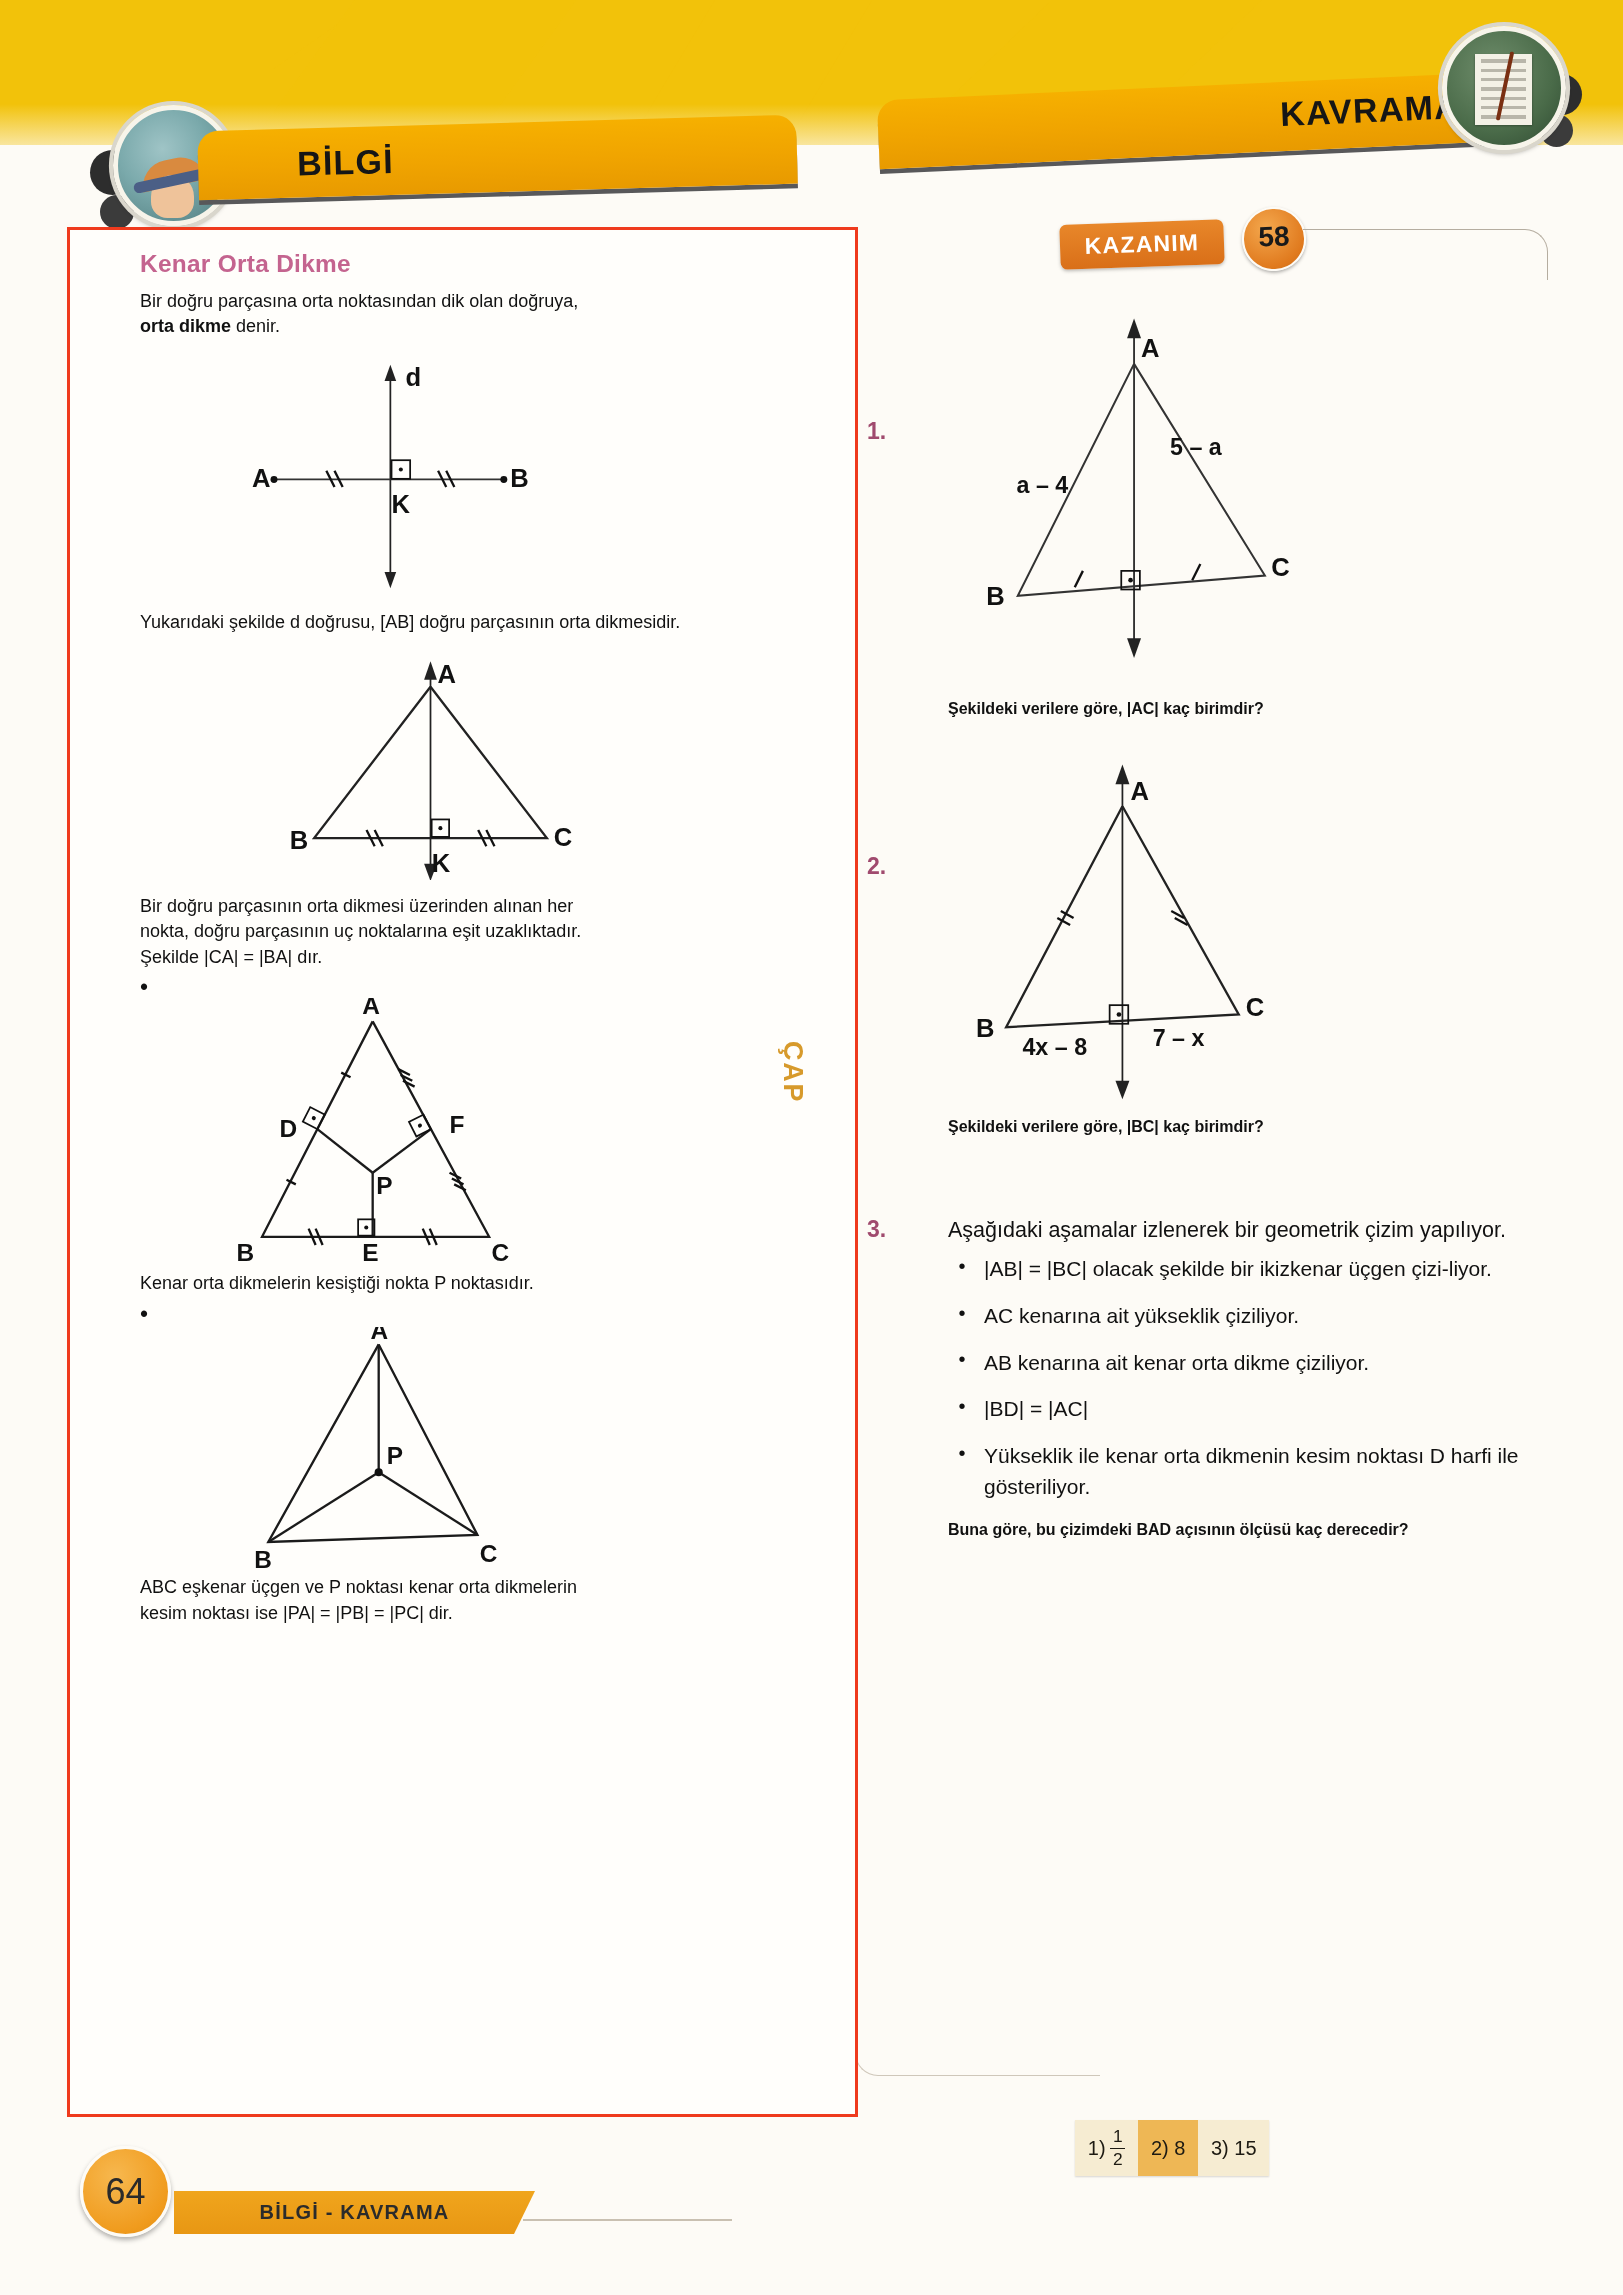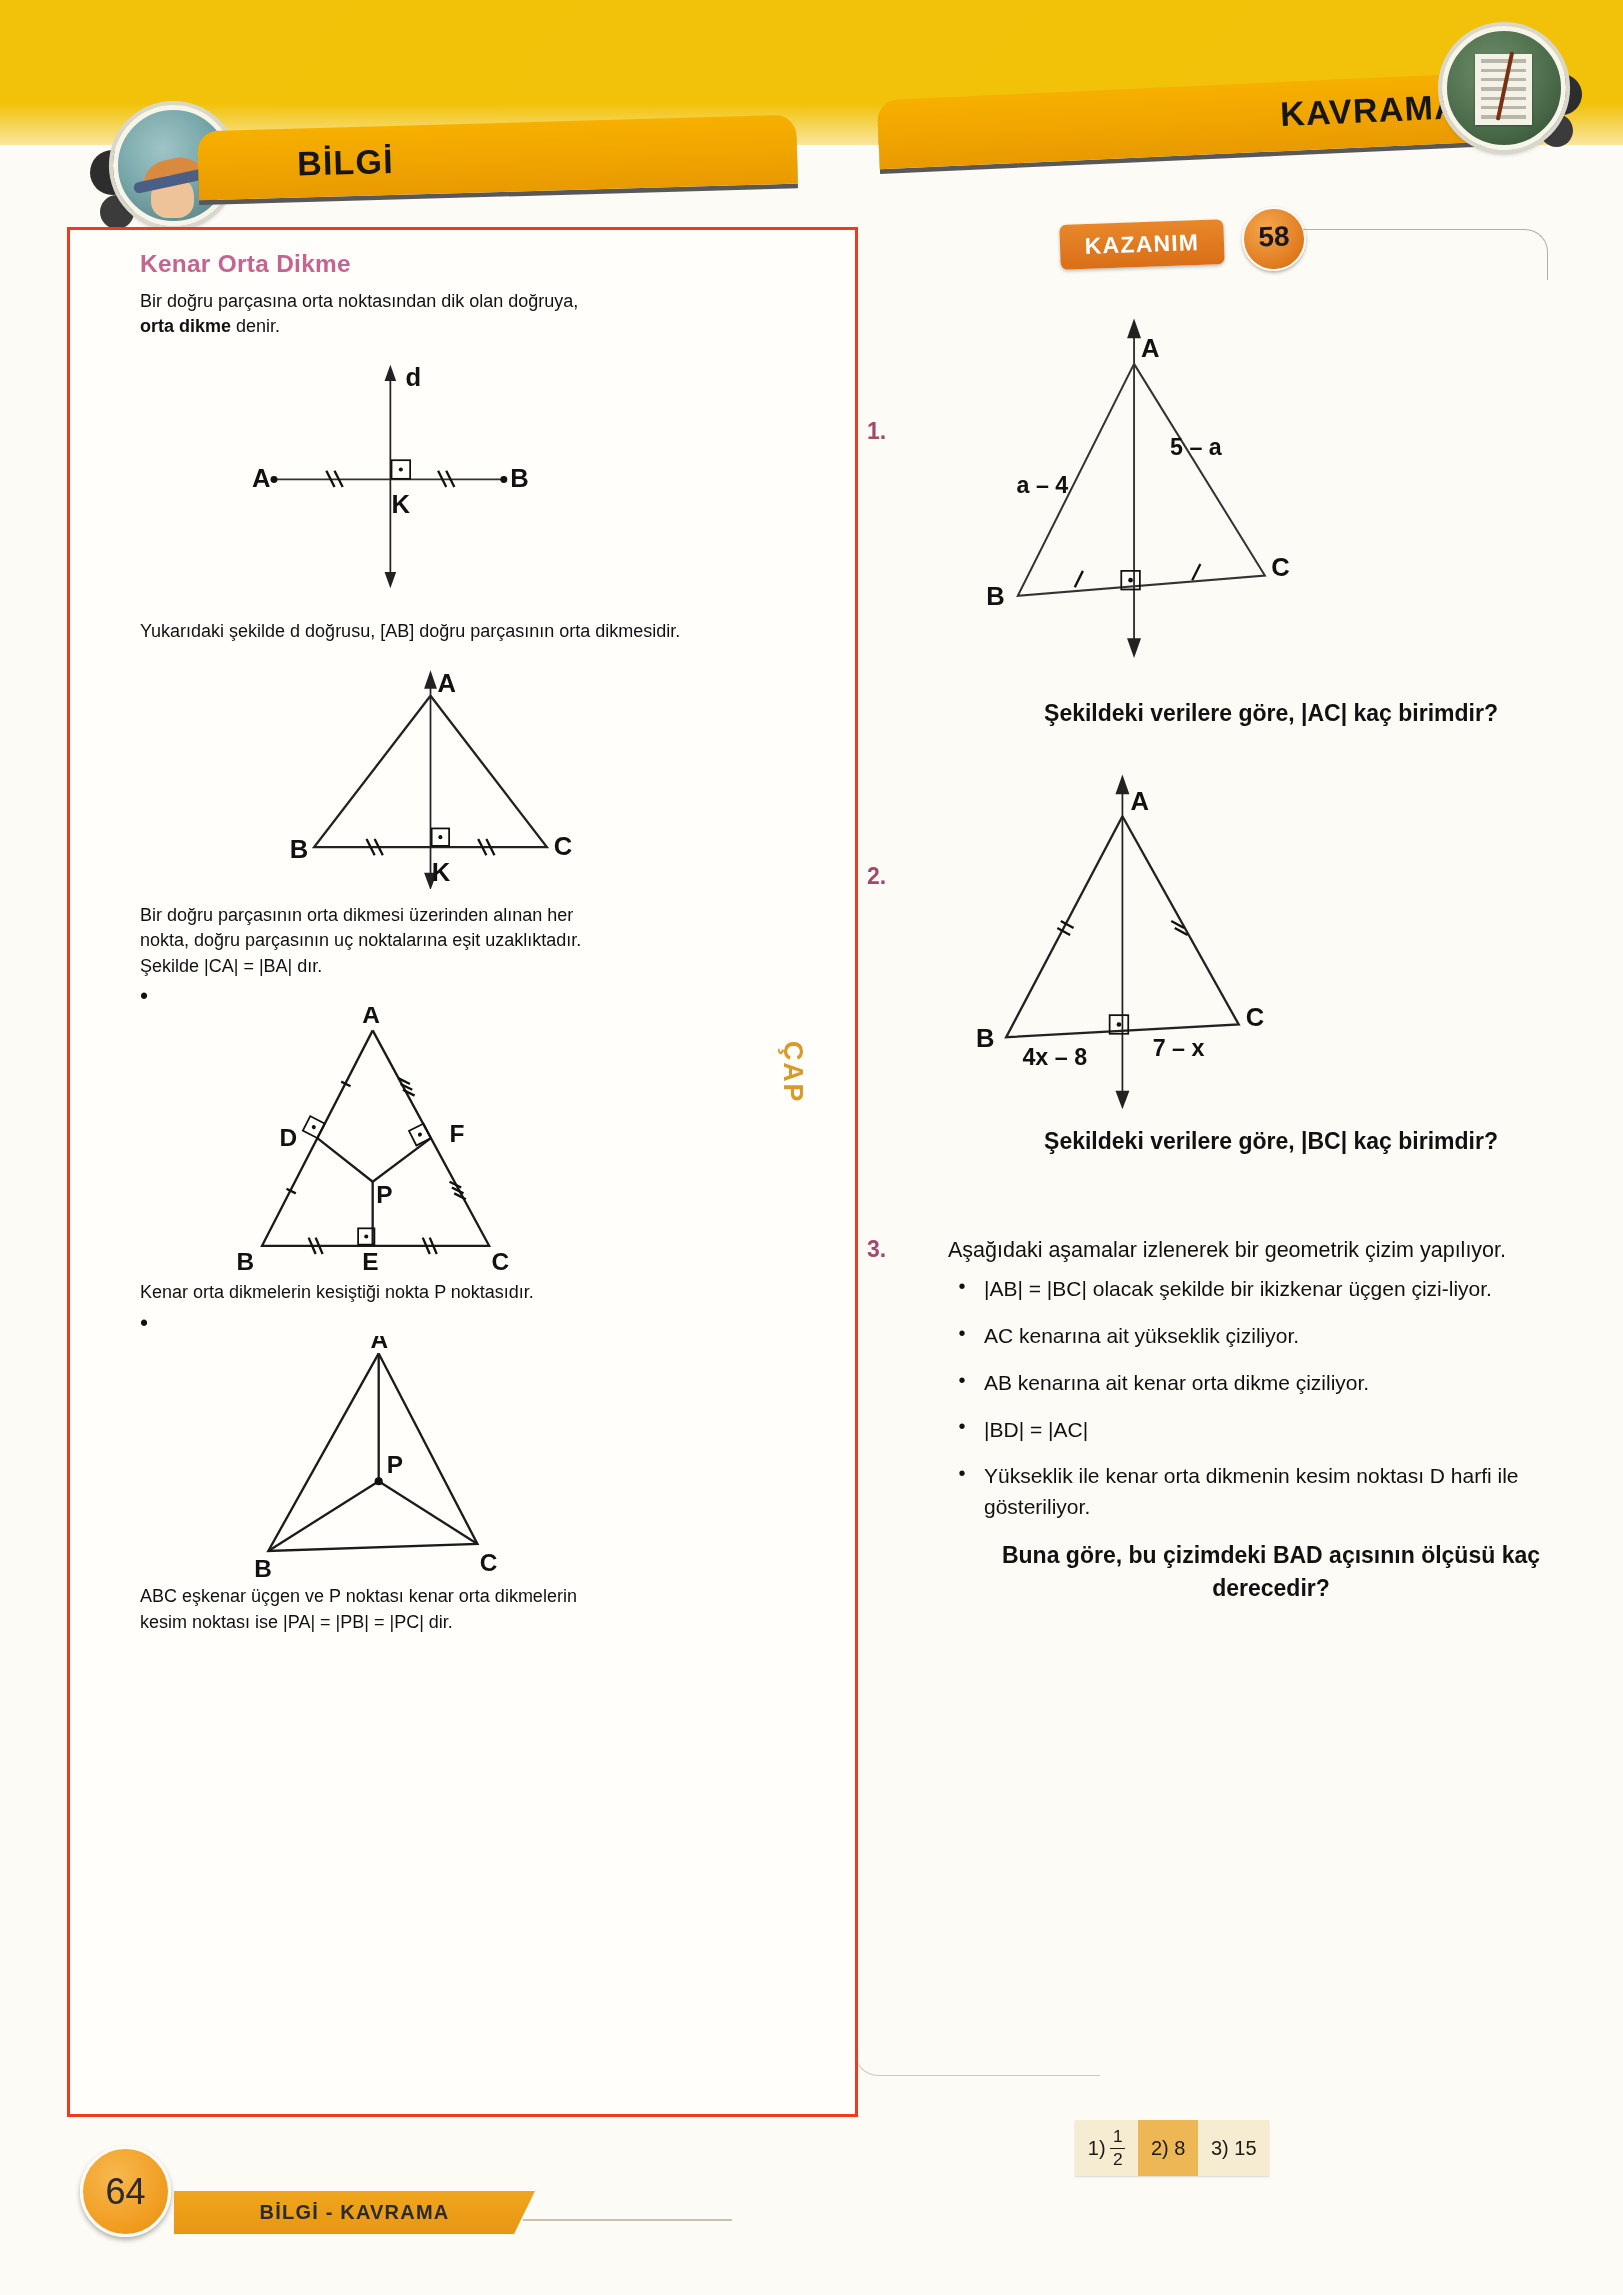--- a/index.html
+++ b/index.html
@@ -97,21 +97,21 @@
   .ptext b{font-weight:bold;}
 
   
   .capmark{position:absolute;left:777px;top:1041px;font-size:27px;font-weight:bold;color:#d79a2b;
      writing-mode:vertical-rl;letter-spacing:1.7px;}
 
   
   .rcol{position:absolute;left:867px;top:302px;width:727px;}
   .qnum{position:absolute;color:#a04a6e;font-weight:bold;font-size:23px;}
   .qtext{font-size:21.5px;line-height:1.5;color:#111;}
-  .qbold{font-size:23px;font-weight:bold;color:#111;line-height:1.45;text-align:center;}
+  .qbold{font-size:16px;font-weight:bold;color:#111;line-height:1.45;}
   .bullets{margin:8.1px 0 0 0;padding:0;list-style:none;}
   .bullets li{position:relative;padding-left:36px;margin-bottom:16.3px;font-size:21px;line-height:1.45;color:#111;}
   .bullets li::before{content:"•";position:absolute;left:10.5px;top:-2.3px;font-size:20px;color:#111;}
 
   
   .answers{position:absolute;left:1075px;top:2120px;height:56px;display:flex;align-items:stretch;
      box-shadow:0 0.6px 1.7px rgba(0,0,0,.15);}
   .answers div{display:flex;align-items:center;justify-content:center;padding:0 12.8px;
      font-size:20px;color:#1d1a12;background:#f6ecd2;}
   .answers div.hl{background:#eeb755;}
@@ -219,21 +219,21 @@
 
         <rect x="312" y="172" width="32" height="32" fill="none" stroke="#111" stroke-width="3"></rect>
         <circle cx="328" cy="188" r="3.5" fill="#111"></circle>
         <text class="lblsvg" x="336" y="44" font-size="44">d</text>
         <text class="lblsvg" x="72" y="218" font-size="44">A</text>
         <text class="lblsvg" x="516" y="218" font-size="44">B</text>
         <text class="lblsvg" x="312" y="262" font-size="44">K</text>
       </svg>
     </div>
 
-    <p class="ptext" style="margin-top:26px;">Yukarıdaki şekilde d doğrusu, [AB] doğru parçasının orta dikmesidir.</p>
+    <p class="ptext" style="margin-top:17px;">Yukarıdaki şekilde d doğrusu, [AB] doğru parçasının orta dikmesidir.</p>
 
     <div style="margin:17.4px 0 0 116px;">
       <svg width="349" height="227" viewBox="0 0 600 390">
         <line x1="300" y1="40" x2="300" y2="372" stroke="#222" stroke-width="3"></line>
         <polygon points="300,14 289,46 311,46" fill="#222"></polygon>
         <polygon points="300,392 289,362 311,362" fill="#222"></polygon>
         <polyline points="300,58 100,318 500,318 300,58" fill="none" stroke="#222" stroke-width="4"></polyline>
         <line x1="190" y1="304" x2="204" y2="332" stroke="#111" stroke-width="4"></line>
         <line x1="204" y1="304" x2="218" y2="332" stroke="#111" stroke-width="4"></line>
         <line x1="382" y1="304" x2="396" y2="332" stroke="#111" stroke-width="4"></line>

